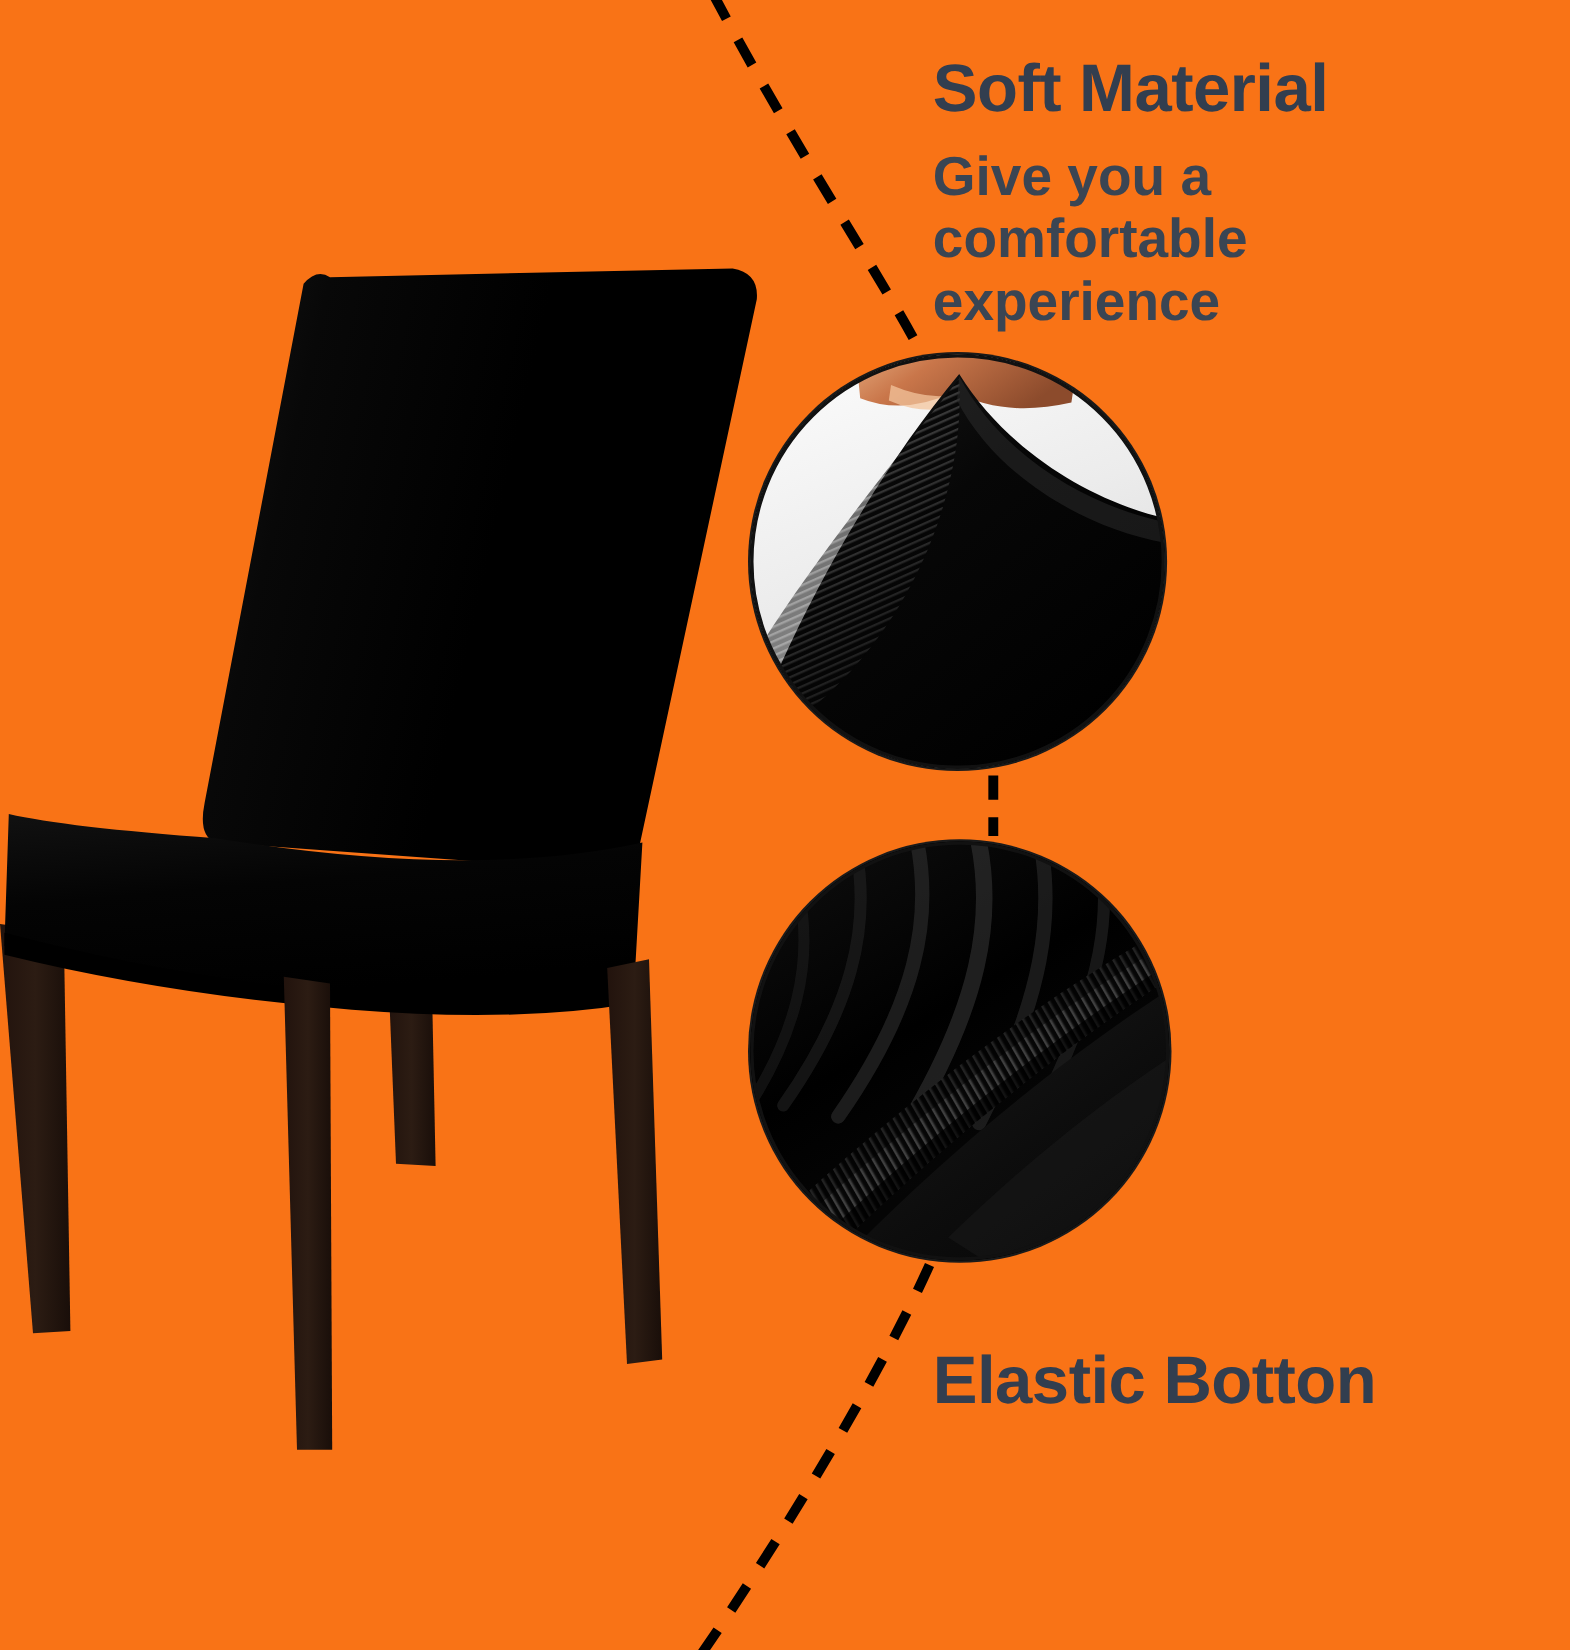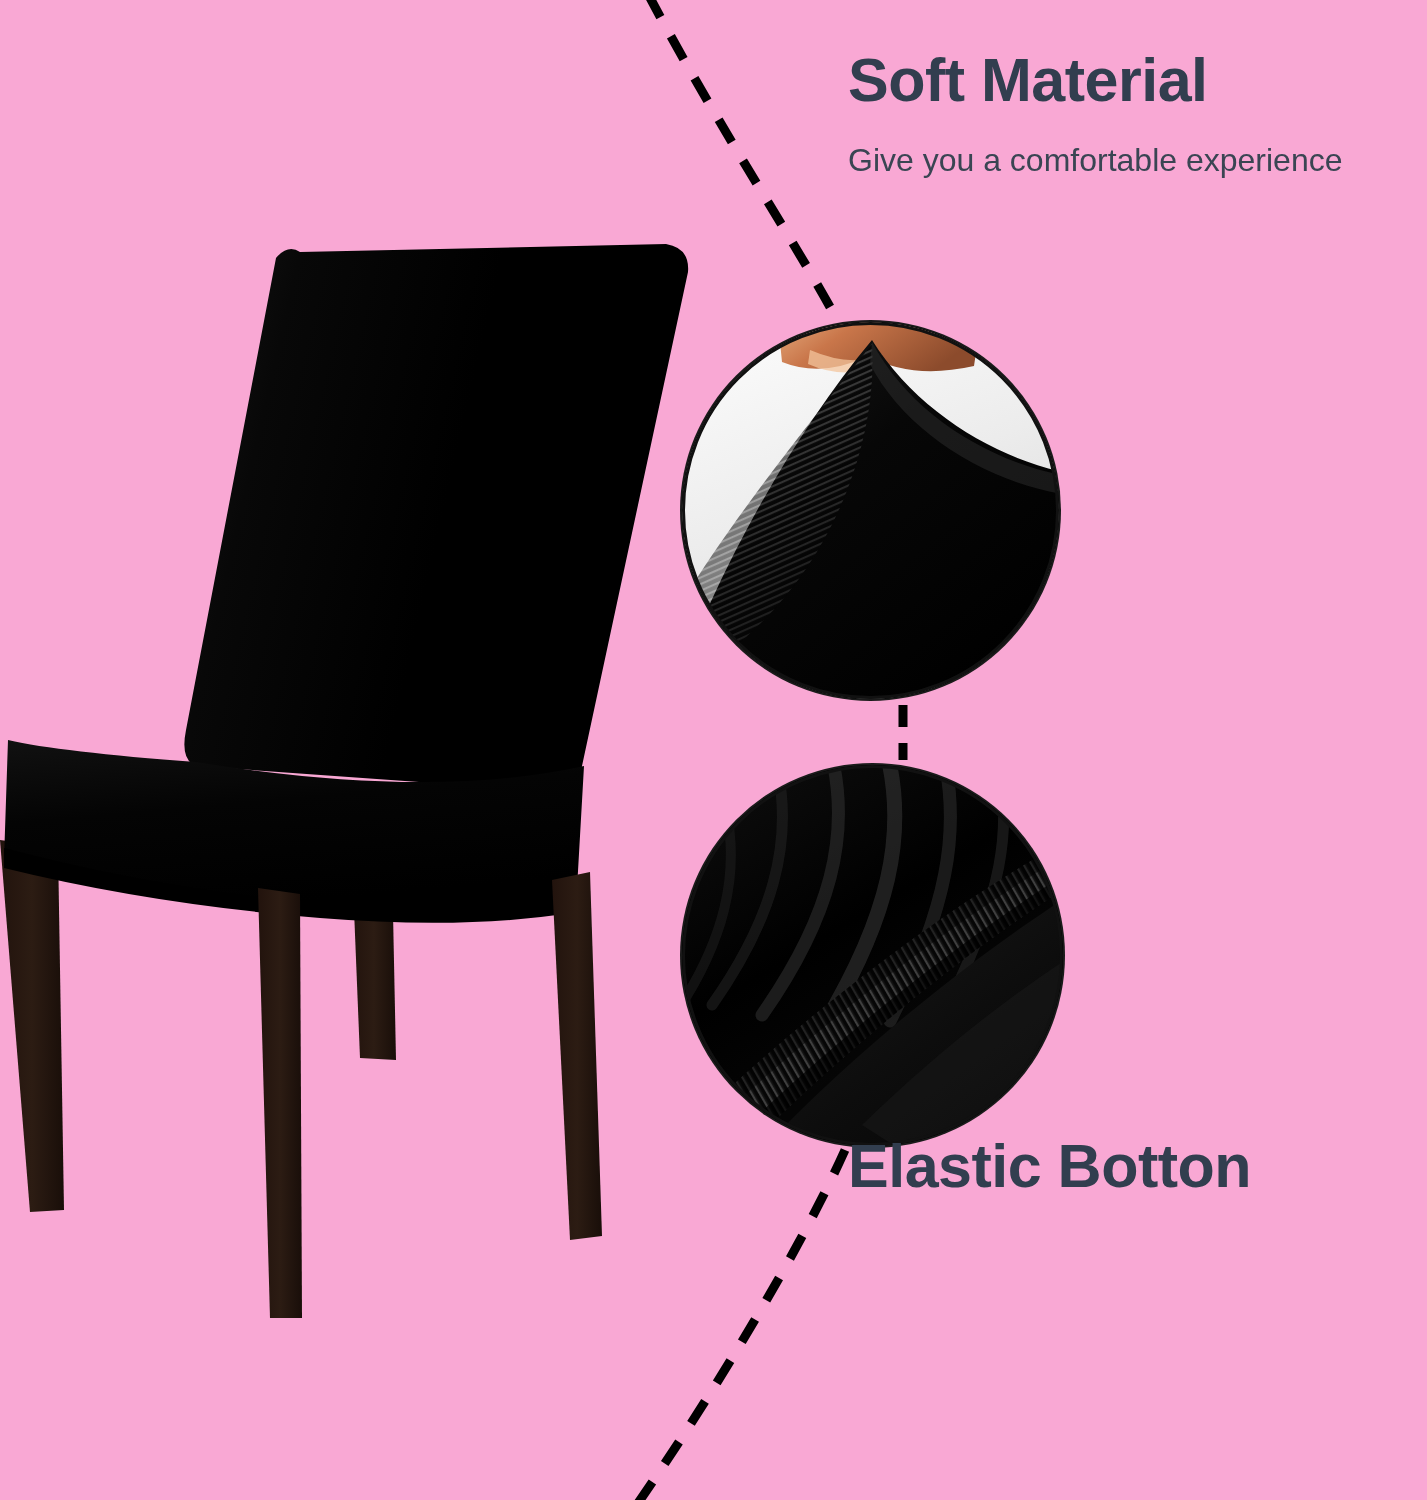--- a/index.html
+++ b/index.html
@@ -7,21 +7,21 @@
     padding: 0;
     background: #ffffff;
   }
   body {
     font-family: "Liberation Sans", sans-serif;
   }
   #page {
     position: relative;
     width: 1427px;
     height: 1500px;
-    background: #f9a8d4;
+    background: #f97316;
     overflow: hidden;
   }
 
   
   .chair-photo {
     position: absolute;
     left: 0px;
     top: 200px;
     width: 720px;
     height: 1140px;
@@ -62,37 +62,37 @@
     inset: 0;
   }
 
   
   .text-block {
     position: absolute;
     left: 848px;
     width: 540px;
   }
   #block-material { top: 44px; }
-  #block-elastic  { top: 1130px; }
+  #block-elastic  { top: 1218px; }
 
   .feature-title {
     margin: 0;
     font-size: 61px;
     line-height: 72px;
     font-weight: bold;
     letter-spacing: -0.5px;
     color: #323e4f;
     white-space: nowrap;
   }
   .feature-desc {
     margin: 0;
     padding-top: 16px;
-    font-size: 32px;
+    font-size: 50px;
     line-height: 57px;
-    font-weight: normal;
+    font-weight: bold;
     color: #3a4553;
   }
 </style>
 </head>
 <body>
 
 <div id="page">
 
   <div class="chair-photo">
     <svg viewBox="0 0 720 1140" width="720" height="1140" xmlns="http://www.w3.org/2000/svg">

